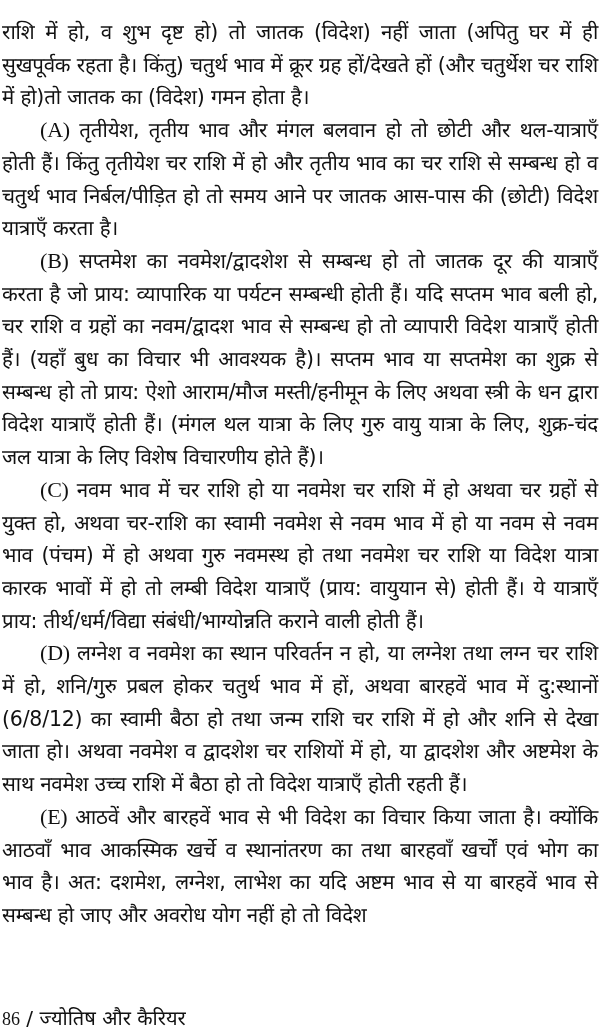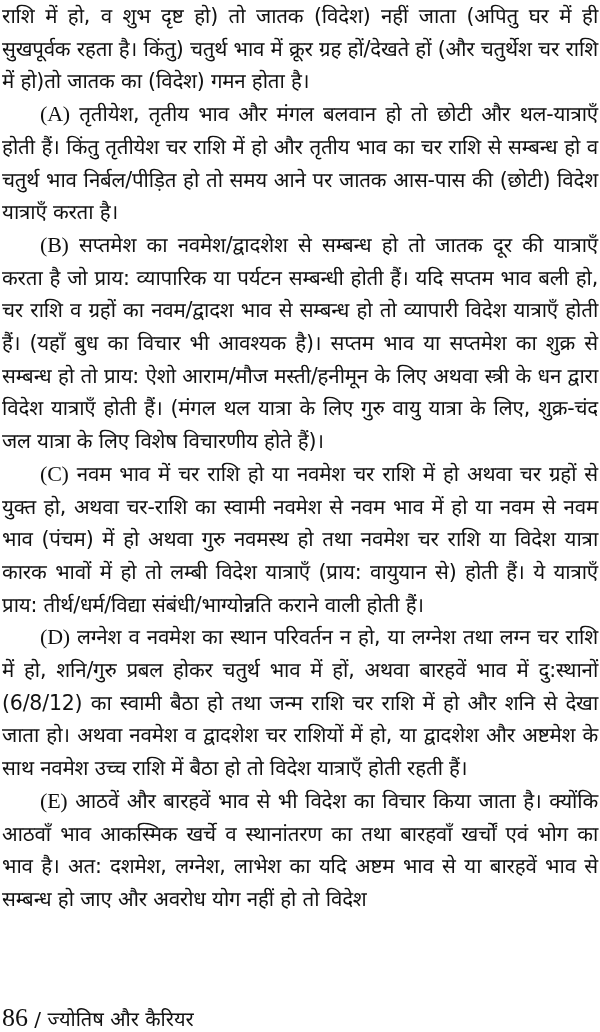--- a/index.html
+++ b/index.html
@@ -3,32 +3,32 @@
   <meta charset="utf-8">
   <style>
     html, body { margin: 0; padding: 0; }
     body {
       width: 600px; height: 1032px; overflow: hidden;
       background: #ffffff; color: #111111;
       font-family: "DejaVu Sans", sans-serif;
     }
     .page { position: relative; width: 600px; height: 1032px; }
     .body-text {
-      position: absolute; left: 2px; top: 0px; width: 596px;
+      position: absolute; left: 2px; top: 16px; width: 596px;
       font-size: 20.5px; line-height: 32.7px; text-align: justify;
       letter-spacing: -0.2px;
     }
     .para { margin: 0; text-indent: 0; }
     .para.indent { text-indent: 38px; }
     .heading b { font-weight: bold; }
     .footer {
       position: absolute; left: 2px; top: 1004px;
       font-size: 20px; line-height: 28px;
     }
-    .footer .num { font-family: "Liberation Serif", serif; font-size: 26px; }
+    .footer .num { font-family: "Liberation Serif", serif; font-size: 18px; }
     .lbl { font-family: "Liberation Serif", serif; font-size: 22px; }
   </style>
 </head>
 <body>
 
 <div class="page">
   <div class="body-text">
     <p class="para">
       <span>राशि में हो, व शुभ दृष्ट हो) तो जातक (विदेश) नहीं जाता (अपितु घर में ही सुखपूर्वक रहता है। किंतु) चतुर्थ भाव में क्रूर ग्रह हों/देखते हों (और चतुर्थेश चर राशि में हो)तो जातक का (विदेश) गमन होता है।</span>
     </p>

